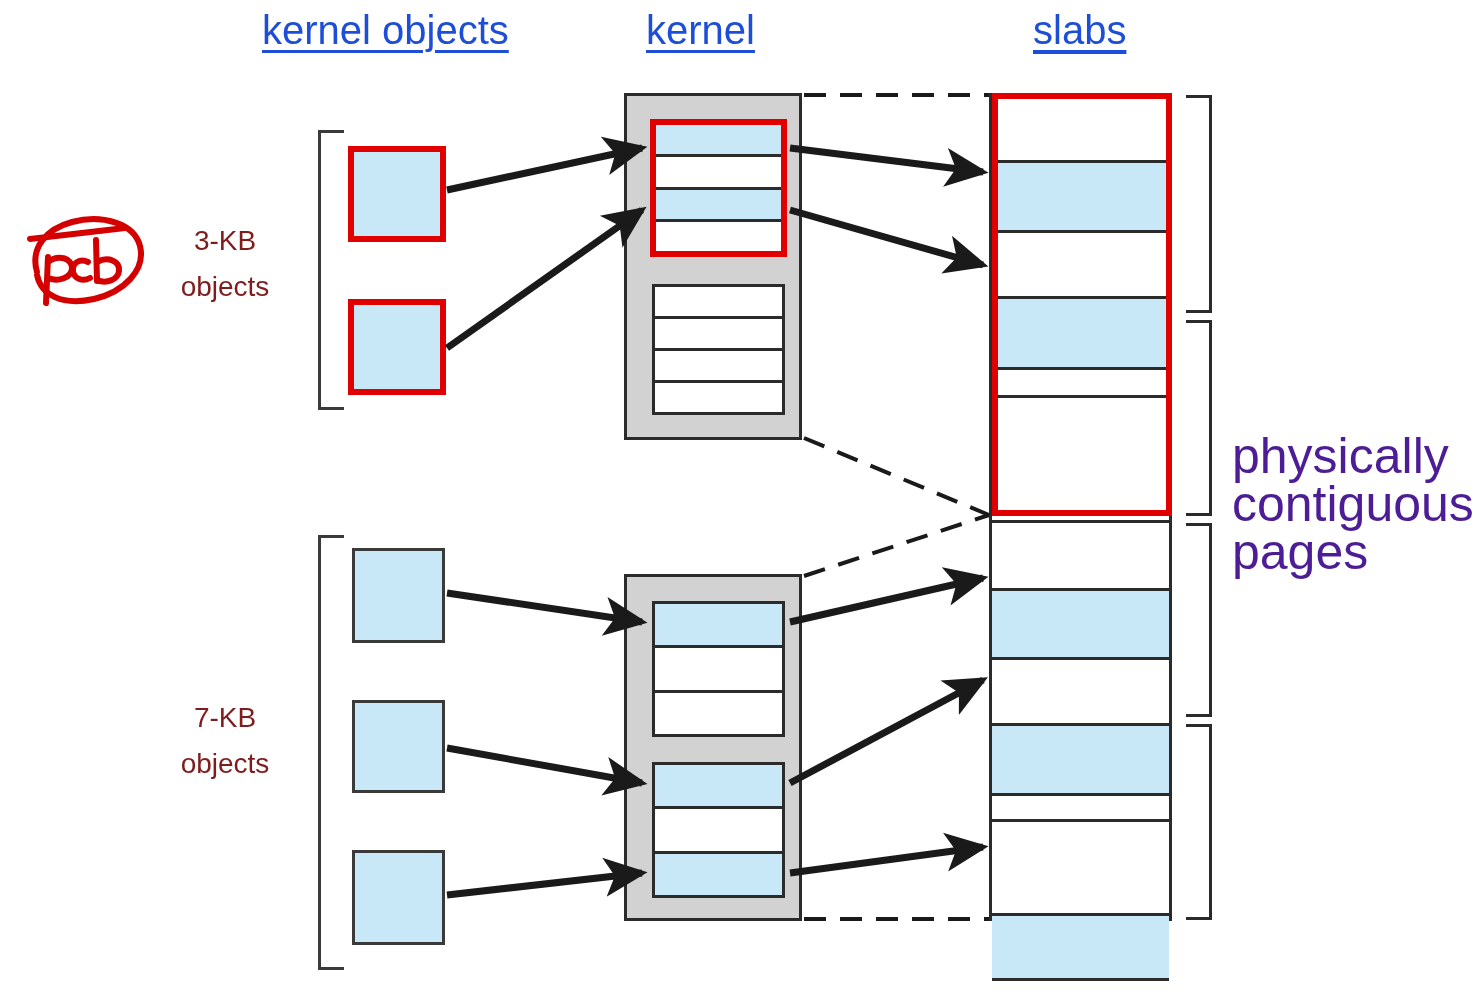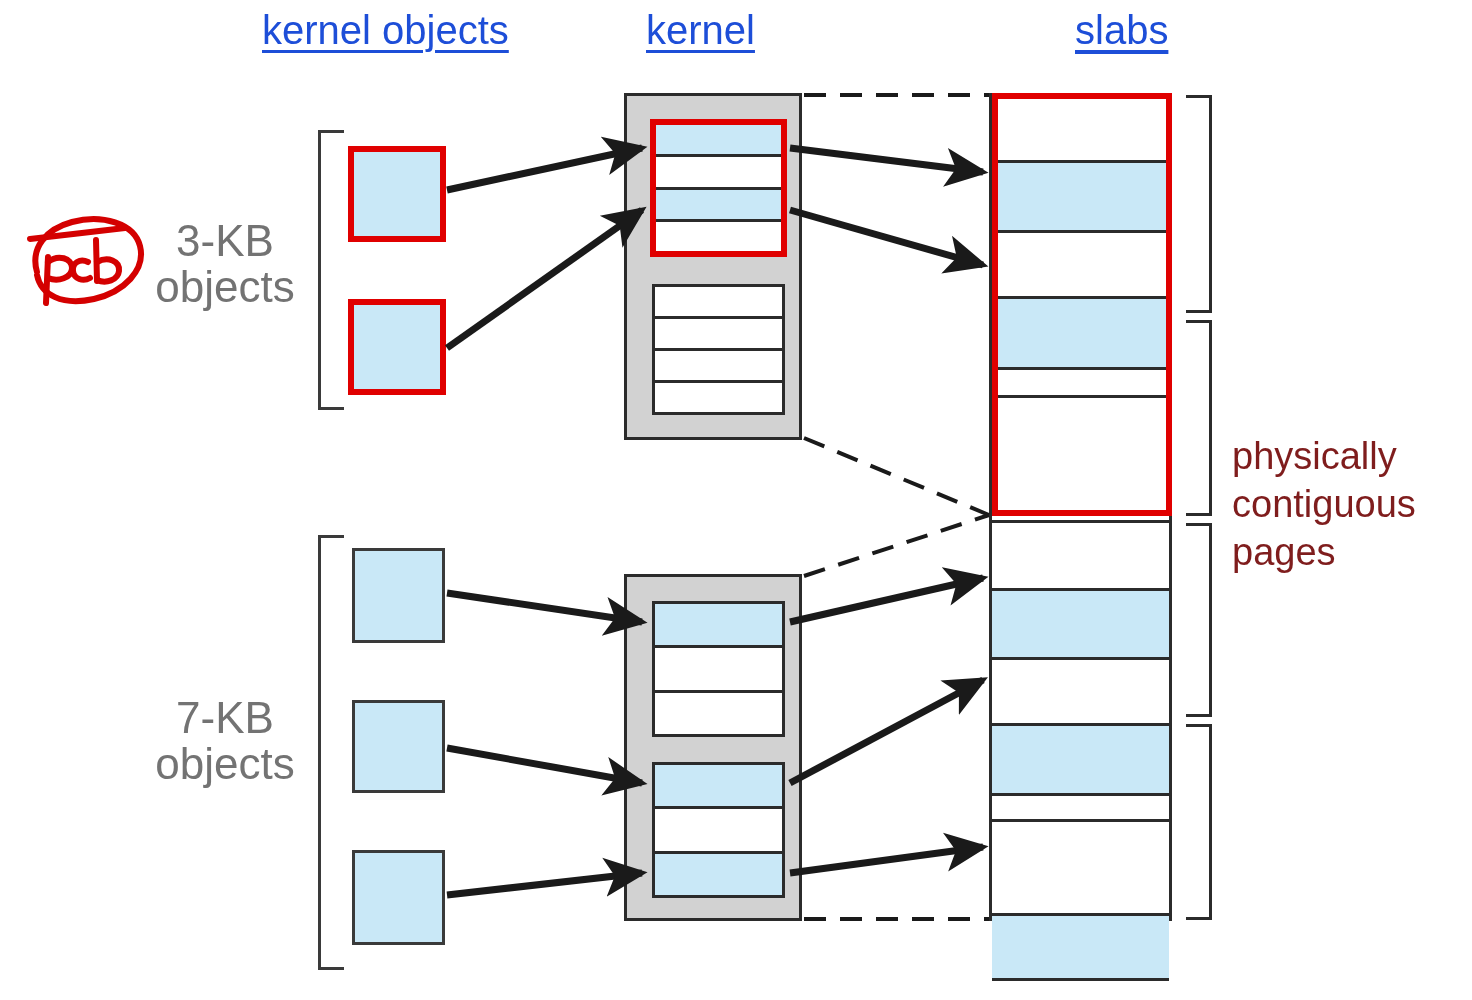--- a/index.html
+++ b/index.html
@@ -21,42 +21,42 @@
     position: absolute;
     font-size: 40px;
     color: #1d4ed8;
     text-decoration: underline;
     text-underline-offset: 6px;
     text-decoration-thickness: 3px;
     white-space: nowrap;
   }
   #head-kernel { left: 262px; top: 8px; }
   #head-caches { left: 646px; top: 8px; }
-  #head-slabs  { left: 1075px; top: 8px; text-decoration: underline; }
+  #head-slabs  { left: 1033px; top: 8px; text-decoration: underline; }
 
   
   .grp-label {
     position: absolute;
-    font-size: 44px;
+    font-size: 28px;
     line-height: 46px;
-    color: #737373;
+    color: #7f1d1d;
     text-align: center;
     white-space: pre-line;
   }
   #label-3kb { left: 140px; top: 218px; width: 170px; }
   #label-7kb { left: 140px; top: 695px; width: 170px; }
 
   #label-pages {
     position: absolute;
     left: 1232px;
     top: 432px;
     width: 240px;
-    font-size: 38px;
+    font-size: 50px;
     line-height: 48px;
-    color: #7f1d1d;
+    color: #4c1d95;
     white-space: pre-line;
   }
 
   
   .kobj {
     position: absolute;
     background: #c9e8f7;
     box-sizing: border-box;
   }
   .kobj.red  { border: 6px solid #e00000; }

